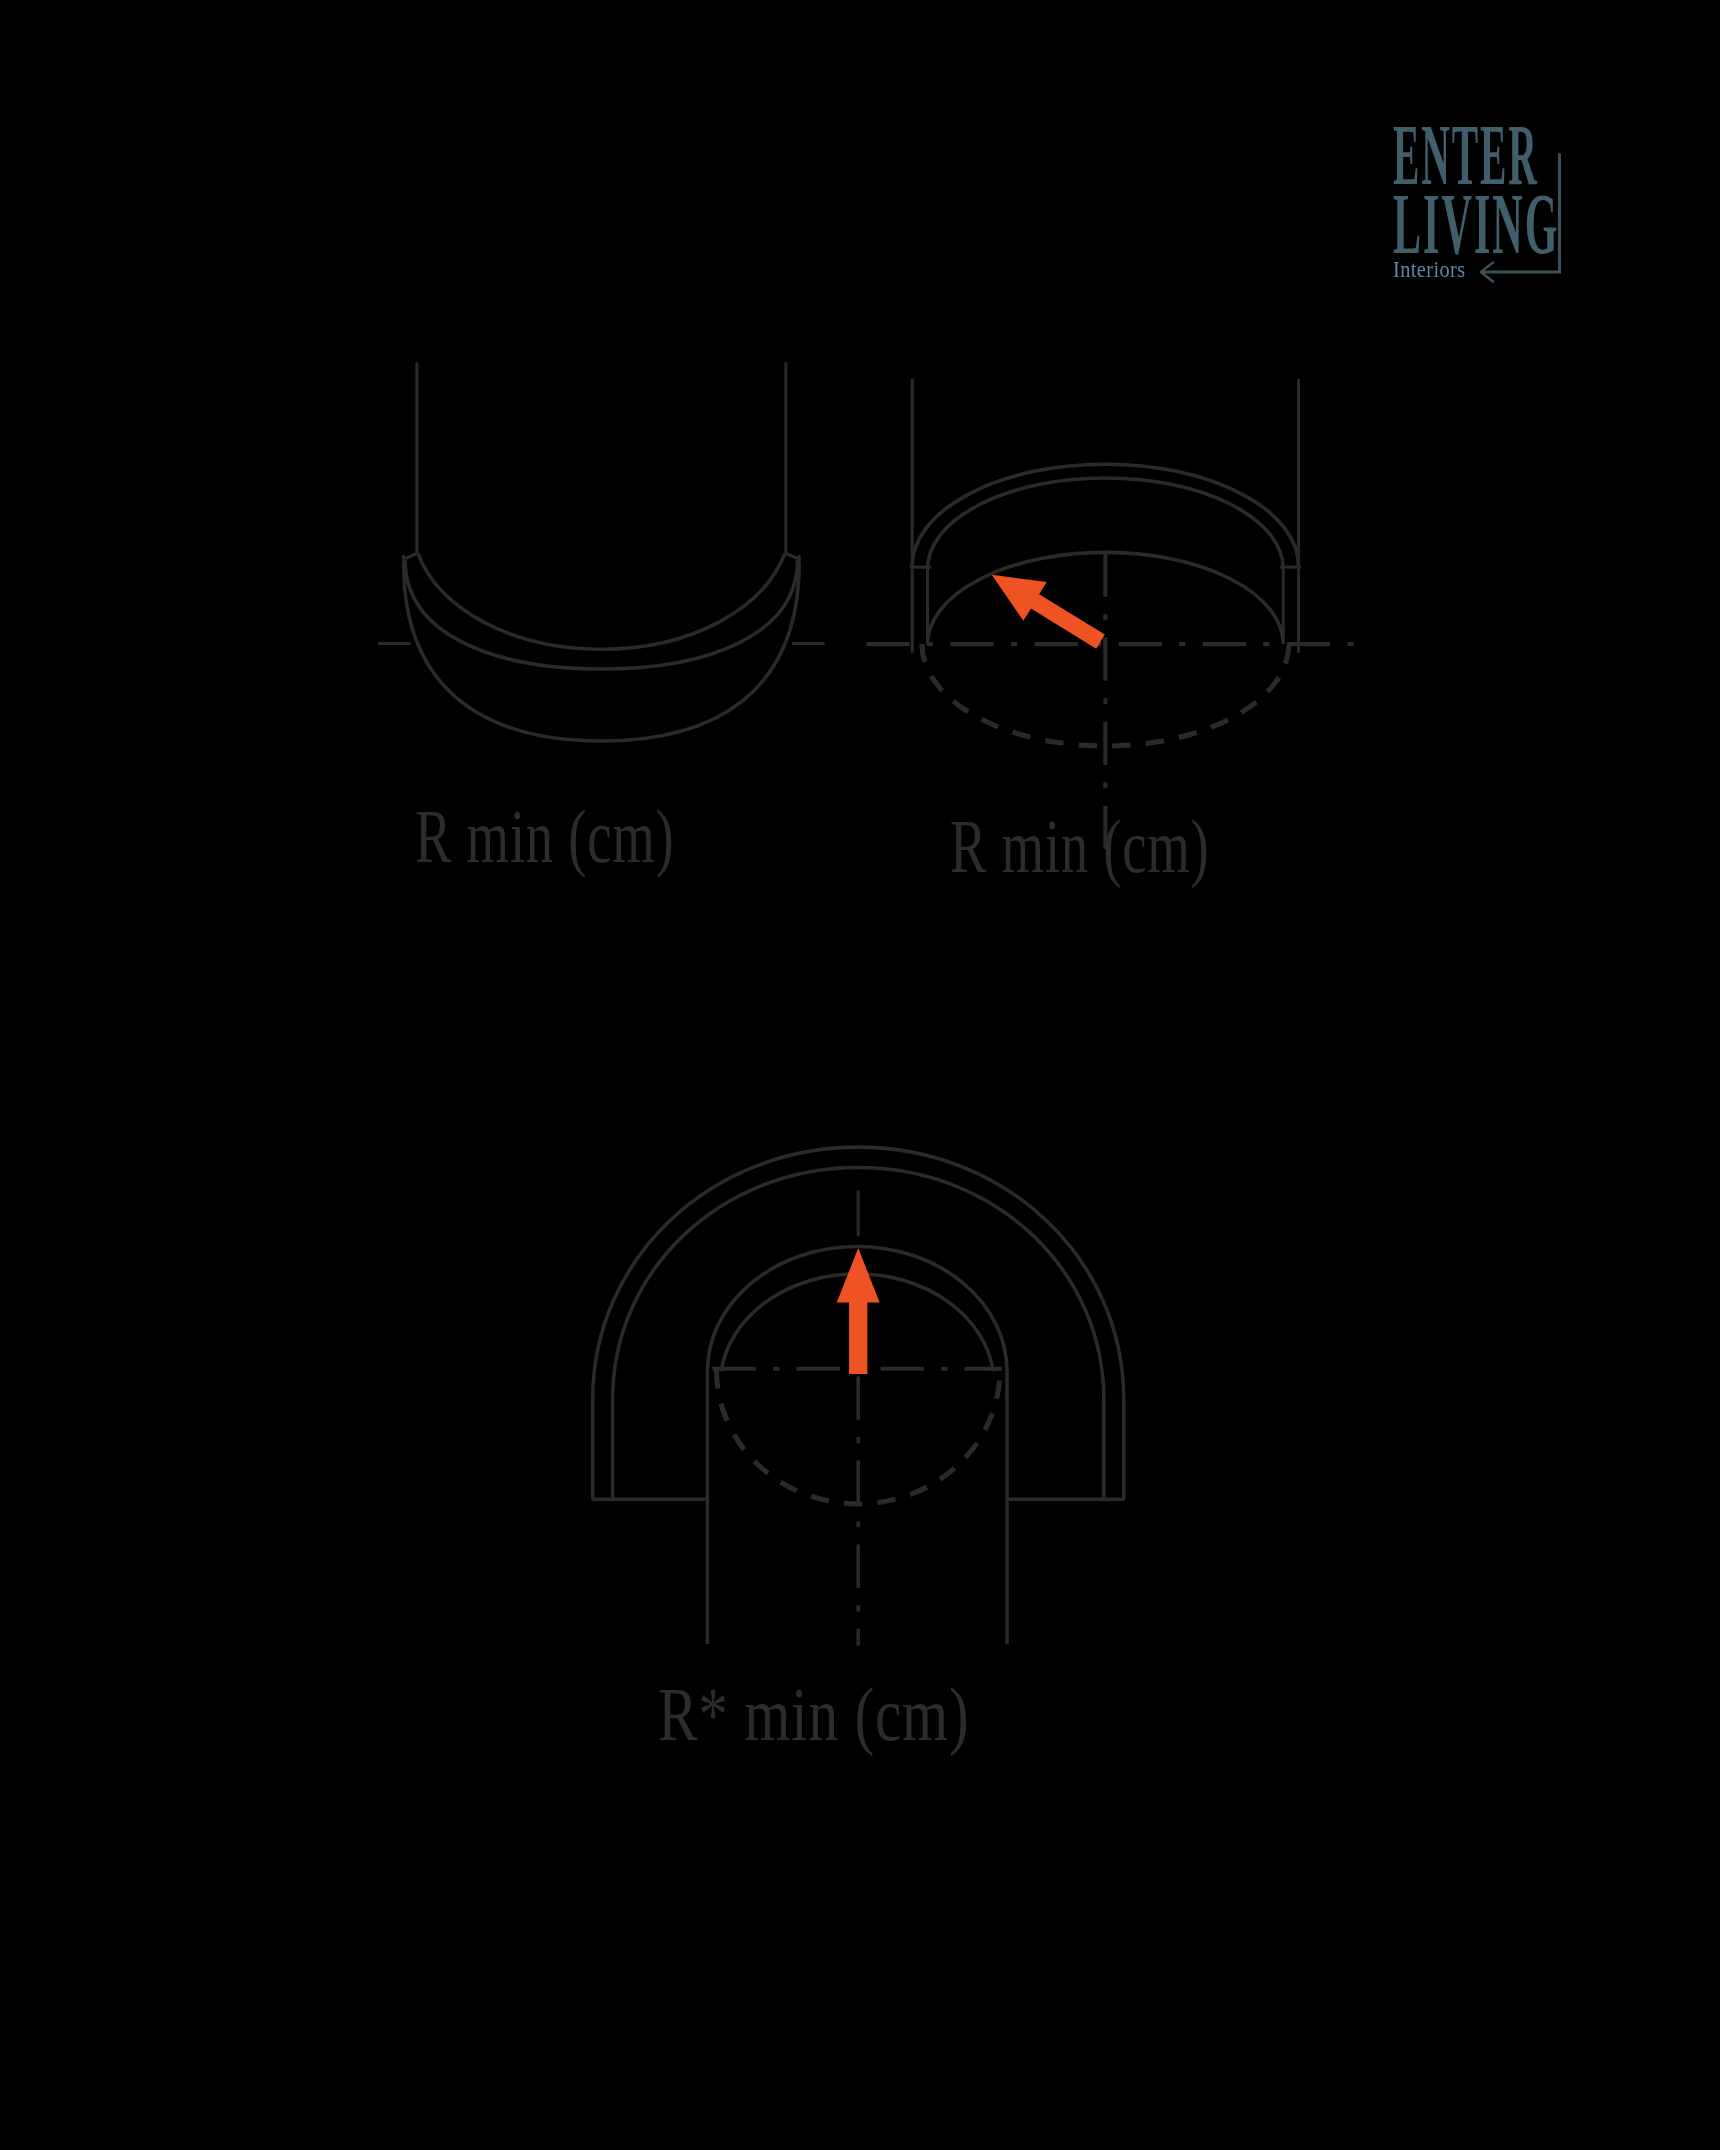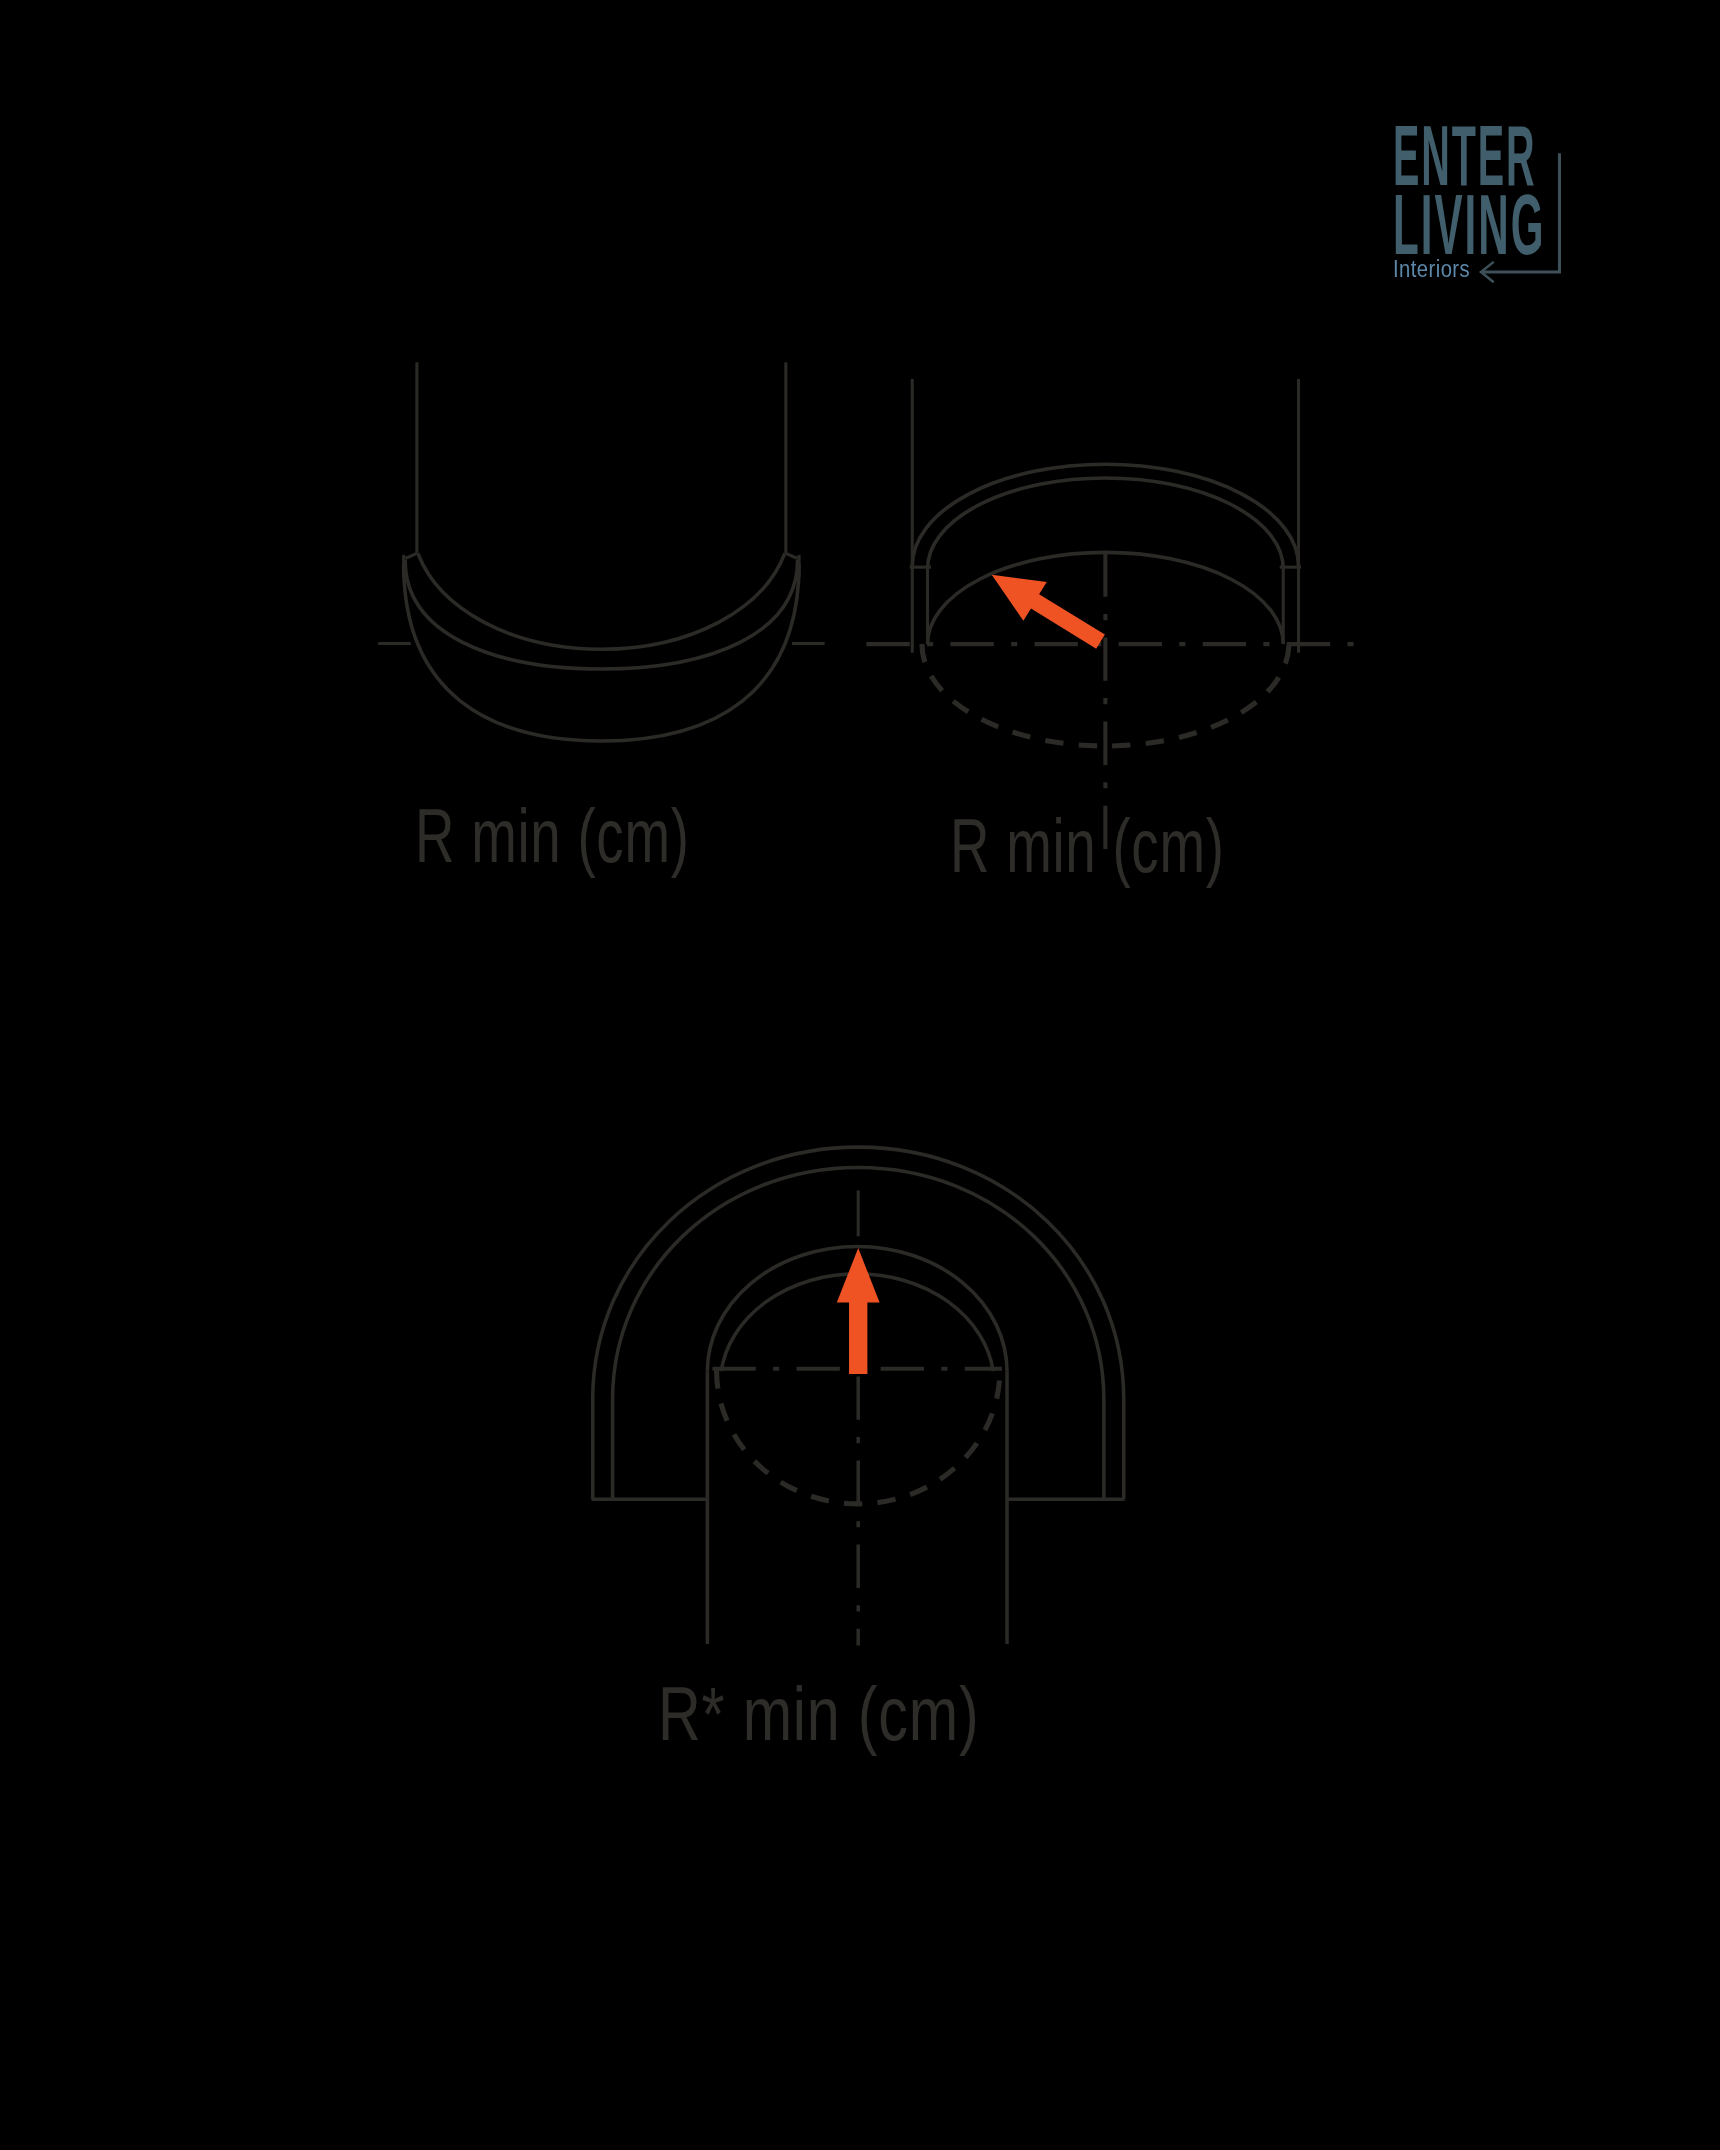--- a/index.html
+++ b/index.html
@@ -11,21 +11,21 @@
     --logo_tagline: #5d88a9;
     --logo_rule: #3d505a;
   }
   html, body { margin: 0; padding: 0; background: var(--background); }
   .page {
     position: relative;
     width: 1720px;
     height: 1840px;
     background: var(--background);
     overflow: hidden;
-    font-family: Liberation Sans, sans-serif;
+    font-family: Liberation Serif, serif;
   }
   .art {
     position: absolute;
     left: 0; top: 0;
   }
   
   .ln   { stroke: var(--line); fill: none; stroke-width: 7; }
   .thin { stroke-width: 6; }
   .dashdot { stroke: var(--line); fill: none; stroke-width: 8; stroke-dasharray: 85 34 12 34; }
   .dashed  { stroke: var(--line); fill: none; stroke-width: 10; stroke-dasharray: 36 30; }

